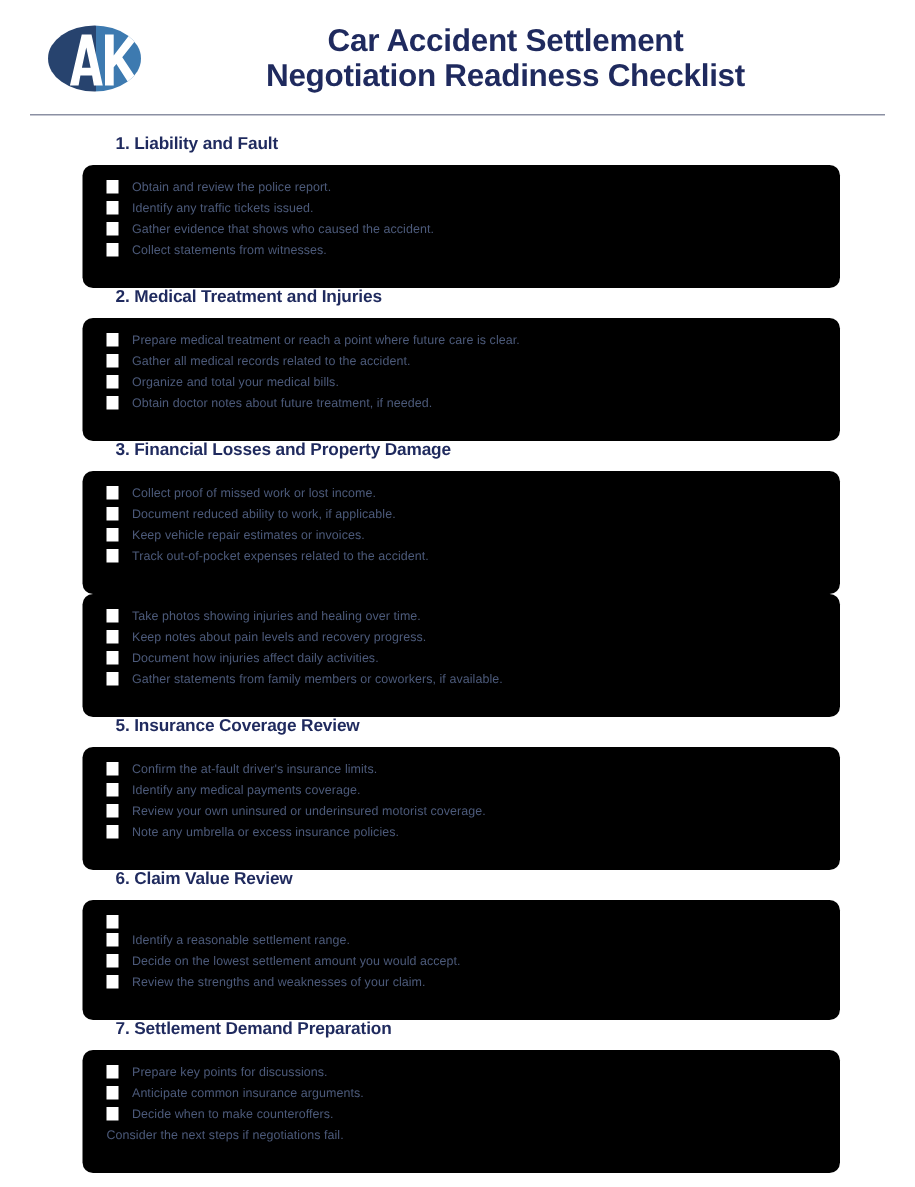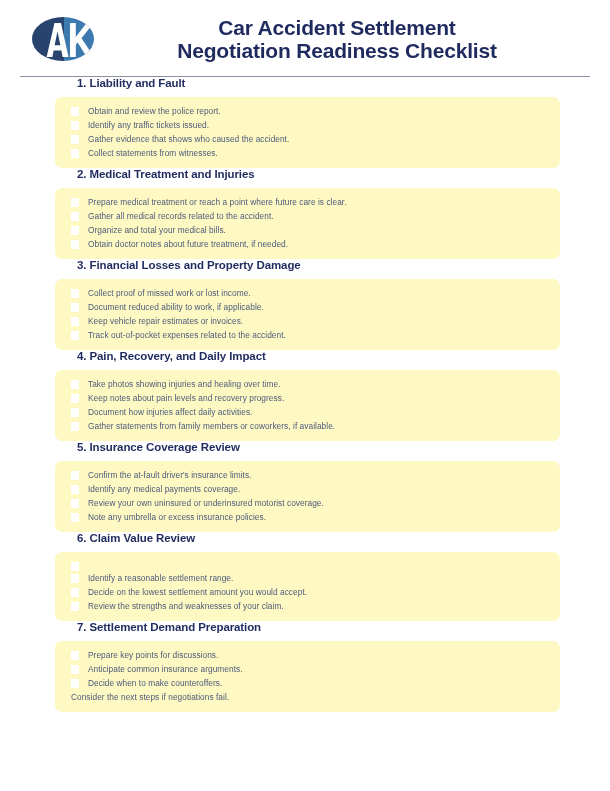--- a/index.html
+++ b/index.html
@@ -60,36 +60,36 @@
   }
 
   
   .content {
     padding: 0 50px 0 55px;
   }
 
   .section {
   }
   .section:first-child {
-    margin-top: 0;
+    margin-top: 13px;
   }
 
   .section-heading {
     color: #1f2a5e;
     font-size: 11.5px;
     font-weight: bold;
     line-height: 13px;
     margin: 0 0 7px 22px;
     letter-spacing: -0.1px;
   }
 
   .panel {
-    background: #fef9c3;
+    background: #000000;
     border-radius: 7px;
-    padding: 8px 10px 8px 16px;
+    padding: 8px 10px 19px 16px;
   }
 
   .item {
     display: flex;
     align-items: flex-start;
     line-height: 13px;
     margin-bottom: 1px;
   }
   .item:last-child {
     margin-bottom: 0;
@@ -202,21 +202,20 @@
             <span class="checkbox"></span>
             <span class="item-label">Keep vehicle repair estimates or invoices.</span>
           </div>
           <div class="item">
             <span class="checkbox"></span>
             <span class="item-label">Track out-of-pocket expenses related to the accident.</span>
           </div>
         </div>
       </div>
       <div class="section">
-        <div class="section-heading">4. Pain, Recovery, and Daily Impact</div>
         <div class="panel">
           <div class="item">
             <span class="checkbox"></span>
             <span class="item-label">Take photos showing injuries and healing over time.</span>
           </div>
           <div class="item">
             <span class="checkbox"></span>
             <span class="item-label">Keep notes about pain levels and recovery progress.</span>
           </div>
           <div class="item">

